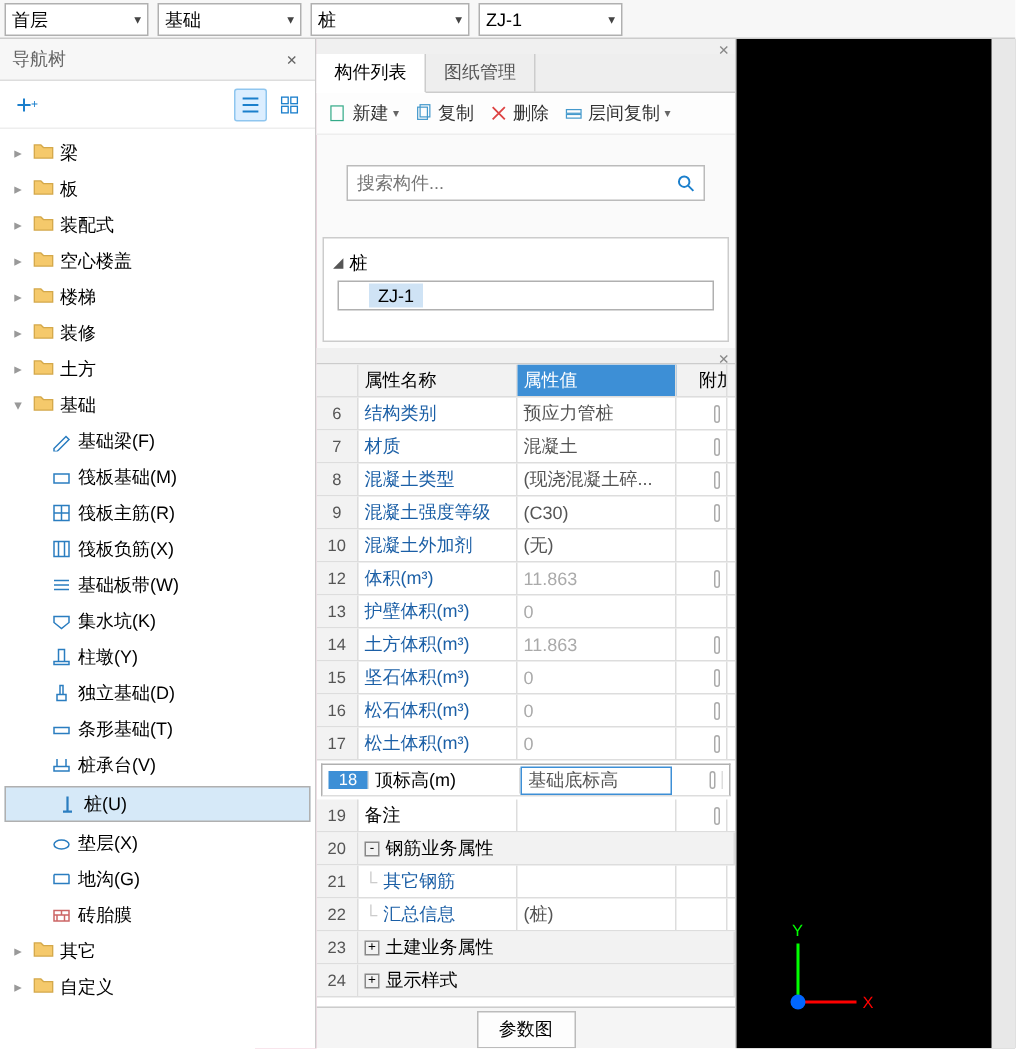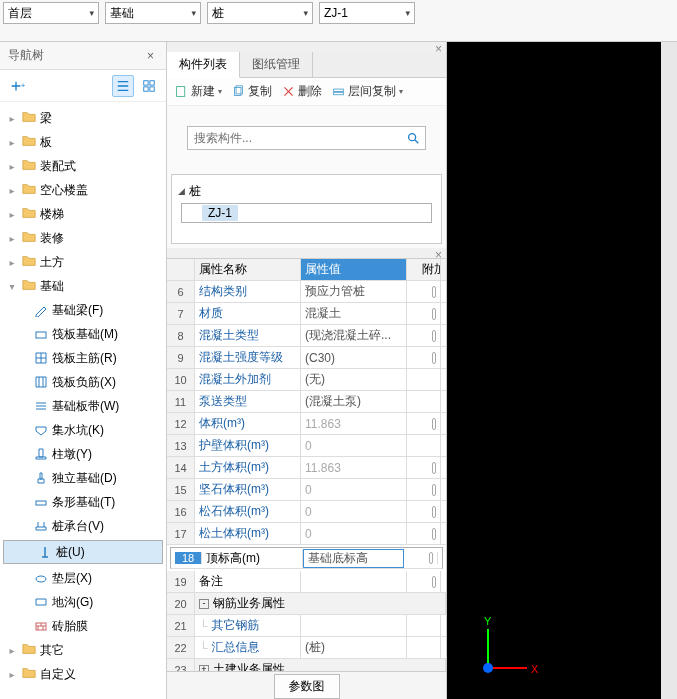--- a/index.html
+++ b/index.html
@@ -1,28 +1,28 @@
 <!DOCTYPE html>
 <html><head>
 <meta charset="utf-8">
 <style>
   * { box-sizing: border-box; font-family: "Microsoft YaHei", Arial, sans-serif; font-size: 12px; }
   body { margin: 0; width: 677px; height: 699px; background: #fff; display: flex; flex-direction: column; overflow: hidden; }
   
   
-  .top-bar { display: flex; height: 42px; border-bottom: 1px solid #ccc; background: #f7f7f7; }
+  .top-bar { display: flex; height: 26px; border-bottom: 1px solid #ccc; background: #f7f7f7; }
   .sel { border: 1px solid #b0b0b0; background: #fff; height: 22px; margin: 2px 3px; display: flex; align-items: center; padding: 0 4px; position: relative; }
   .sel .arrow { margin-left: auto; font-size: 9px; color: #444; }
   .sel1 { width: 96px; } .sel2 { width: 96px; } .sel3 { width: 106px; } .sel4 { width: 96px; }
   
   
   .cols { display: flex; flex: 1; overflow: hidden; }
   
   
-  .nav { width: 167px; border-right: 1px solid #ccc; display: flex; flex-direction: column; background: #be185d; }
+  .nav { width: 211px; border-right: 1px solid #ccc; display: flex; flex-direction: column; background: #be185d; }
   .nav-head { height: 28px; display: flex; align-items: center; padding: 0 8px; border-bottom: 1px solid #ddd; background: #f7f7f7; justify-content: space-between; }
   .nav-title { color: #666; }
   .nav-close { color: #666; cursor: pointer; padding: 0 4px; }
   .nav-tools { height: 32px; display: flex; align-items: center; padding: 0 6px; border-bottom: 1px solid #eee; background: #fff; gap: 4px; }
   .nav-tools .spacer { flex: 1; }
   .tool-btn { width: 22px; height: 22px; border: 1px solid transparent; display: flex; align-items: center; justify-content: center; color: #1b7fcc; border-radius: 2px; }
   .tool-btn.active { background: #dceeff; border-color: #8fc6ef; }
   .tool-btn svg { width: 14px; height: 14px; }
   
   .tree { flex: 1; overflow: auto; padding: 4px 0; background: #fff; }
@@ -424,26 +424,20 @@
                 <span class="chk"></span>
               </div>
             </div>
             <div class="grow">
               <div class="gc num">10</div>
               <div class="gc name blue">混凝土外加剂</div>
               <div class="gc val">(无)</div>
               <div class="gc extra"></div>
             </div>
             <div class="grow">
-              <div class="gc num">11</div>
-              <div class="gc name blue">泵送类型</div>
-              <div class="gc val">(混凝土泵)</div>
-              <div class="gc extra"></div>
-            </div>
-            <div class="grow">
               <div class="gc num">12</div>
               <div class="gc name blue">体积(m³)</div>
               <div class="gc val gray">11.863</div>
               <div class="gc extra">
                 <span class="chk"></span>
               </div>
             </div>
             <div class="grow">
               <div class="gc num">13</div>
               <div class="gc name blue">护壁体积(m³)</div>

